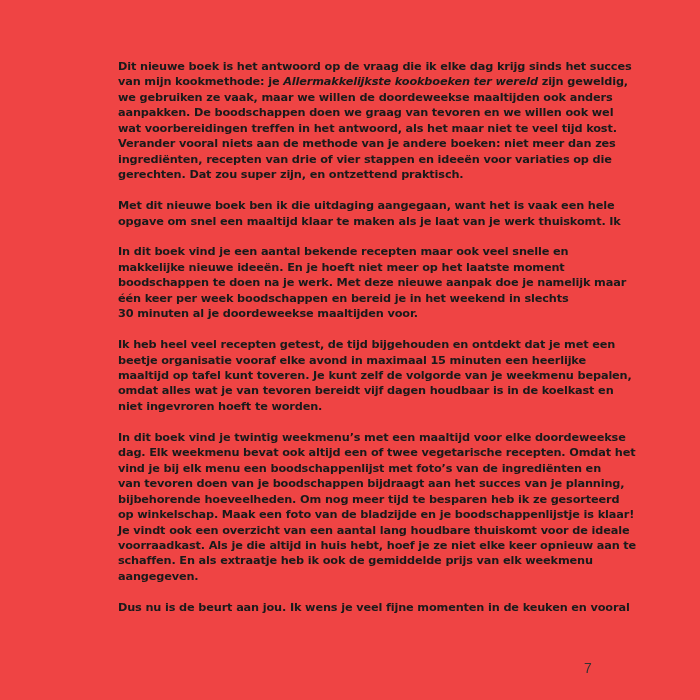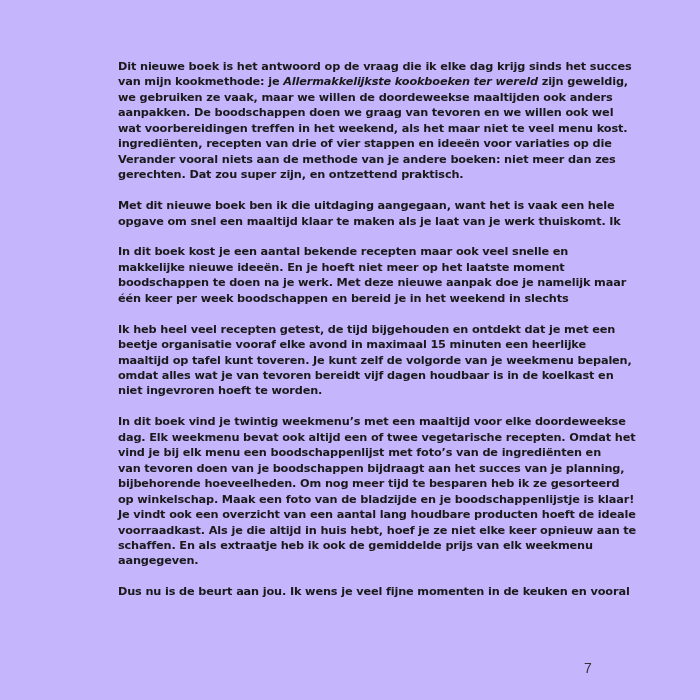--- a/index.html
+++ b/index.html
@@ -10,21 +10,21 @@
     body {
       width: 700px;
       height: 700px;
       position: relative;
       overflow: hidden;
     }
     .page {
       position: absolute;
       left: 0; top: 0;
       width: 700px; height: 700px;
-      background: #c4b5fd;
+      background: #ef4444;
     }
     .body-text {
       position: absolute;
       left: 118px;
       top: 59px;
       width: 480px;
       font-family: "DejaVu Sans", sans-serif;
       font-weight: bold;
       font-size: 11.3px;
       line-height: 15.45px;
@@ -52,54 +52,55 @@
 <body>
 
 <div class="page">
   <div class="body-text">
 
     <p class="para">
       <span class="line">Dit nieuwe boek is het antwoord op de vraag die ik elke dag krijg sinds het succes</span>
       <span class="line"><span>van mijn kookmethode: je </span><span class="it">Allermakkelijkste kookboeken ter wereld</span><span> zijn geweldig,</span></span>
       <span class="line">we gebruiken ze vaak, maar we willen de doordeweekse maaltijden ook anders</span>
       <span class="line">aanpakken. De boodschappen doen we graag van tevoren en we willen ook wel</span>
-      <span class="line">wat voorbereidingen treffen in het weekend, als het maar niet te veel menu kost.</span>
+      <span class="line">wat voorbereidingen treffen in het antwoord, als het maar niet te veel tijd kost.</span>
+      <span class="line">Verander vooral niets aan de methode van je andere boeken: niet meer dan zes</span>
       <span class="line">ingrediënten, recepten van drie of vier stappen en ideeën voor variaties op die</span>
-      <span class="line">Verander vooral niets aan de methode van je andere boeken: niet meer dan zes</span>
       <span class="line">gerechten. Dat zou super zijn, en ontzettend praktisch.</span>
     </p>
 
     <p class="para">
       <span class="line">Met dit nieuwe boek ben ik die uitdaging aangegaan, want het is vaak een hele</span>
       <span class="line">opgave om snel een maaltijd klaar te maken als je laat van je werk thuiskomt. Ik</span>
     </p>
 
     <p class="para">
-      <span class="line">In dit boek kost je een aantal bekende recepten maar ook veel snelle en</span>
+      <span class="line">In dit boek vind je een aantal bekende recepten maar ook veel snelle en</span>
       <span class="line">makkelijke nieuwe ideeën. En je hoeft niet meer op het laatste moment</span>
       <span class="line">boodschappen te doen na je werk. Met deze nieuwe aanpak doe je namelijk maar</span>
       <span class="line">één keer per week boodschappen en bereid je in het weekend in slechts</span>
+      <span class="line">30 minuten al je doordeweekse maaltijden voor.</span>
     </p>
 
     <p class="para">
       <span class="line">Ik heb heel veel recepten getest, de tijd bijgehouden en ontdekt dat je met een</span>
       <span class="line">beetje organisatie vooraf elke avond in maximaal 15 minuten een heerlijke</span>
       <span class="line">maaltijd op tafel kunt toveren. Je kunt zelf de volgorde van je weekmenu bepalen,</span>
       <span class="line">omdat alles wat je van tevoren bereidt vijf dagen houdbaar is in de koelkast en</span>
       <span class="line">niet ingevroren hoeft te worden.</span>
     </p>
 
     <p class="para">
       <span class="line">In dit boek vind je twintig weekmenu’s met een maaltijd voor elke doordeweekse</span>
       <span class="line">dag. Elk weekmenu bevat ook altijd een of twee vegetarische recepten. Omdat het</span>
       <span class="line">vind je bij elk menu een boodschappenlijst met foto’s van de ingrediënten en</span>
       <span class="line">van tevoren doen van je boodschappen bijdraagt aan het succes van je planning,</span>
       <span class="line">bijbehorende hoeveelheden. Om nog meer tijd te besparen heb ik ze gesorteerd</span>
       <span class="line">op winkelschap. Maak een foto van de bladzijde en je boodschappenlijstje is klaar!</span>
-      <span class="line">Je vindt ook een overzicht van een aantal lang houdbare producten hoeft de ideale</span>
+      <span class="line">Je vindt ook een overzicht van een aantal lang houdbare thuiskomt voor de ideale</span>
       <span class="line">voorraadkast. Als je die altijd in huis hebt, hoef je ze niet elke keer opnieuw aan te</span>
       <span class="line">schaffen. En als extraatje heb ik ook de gemiddelde prijs van elk weekmenu</span>
       <span class="line">aangegeven.</span>
     </p>
 
     <p class="para">
       <span class="line">Dus nu is de beurt aan jou. Ik wens je veel fijne momenten in de keuken en vooral</span>
     </p>
 
   </div>

